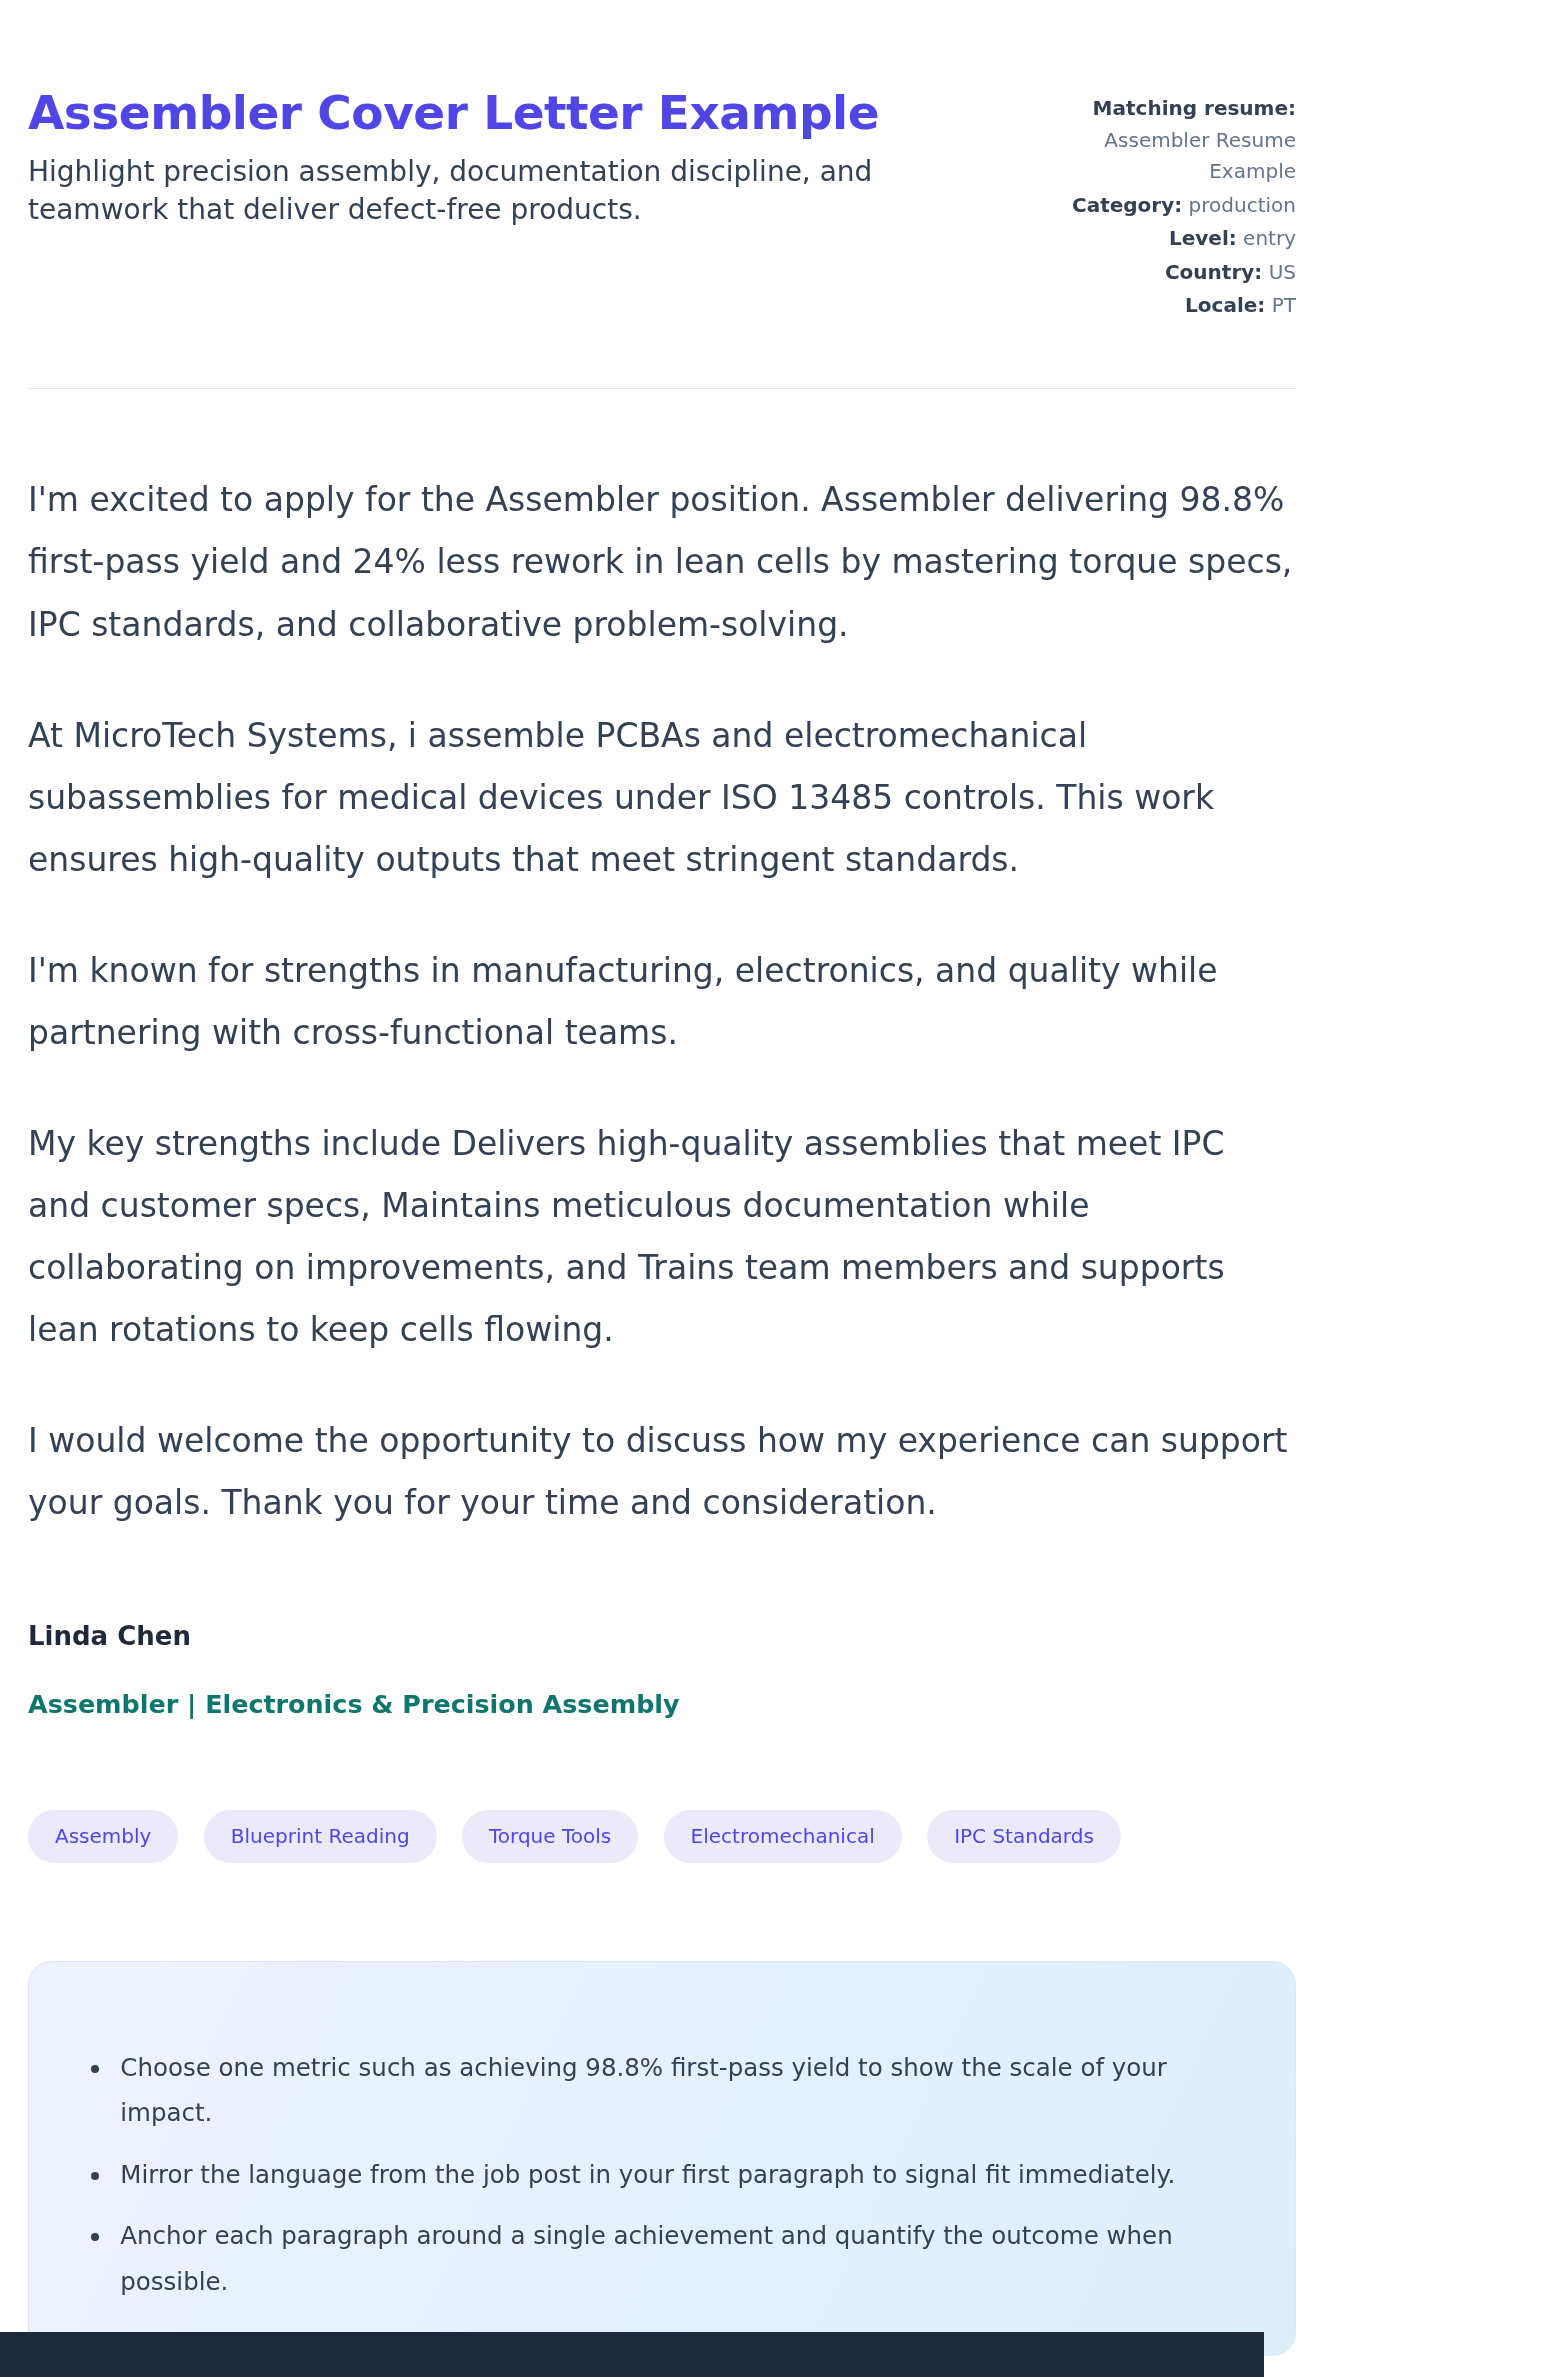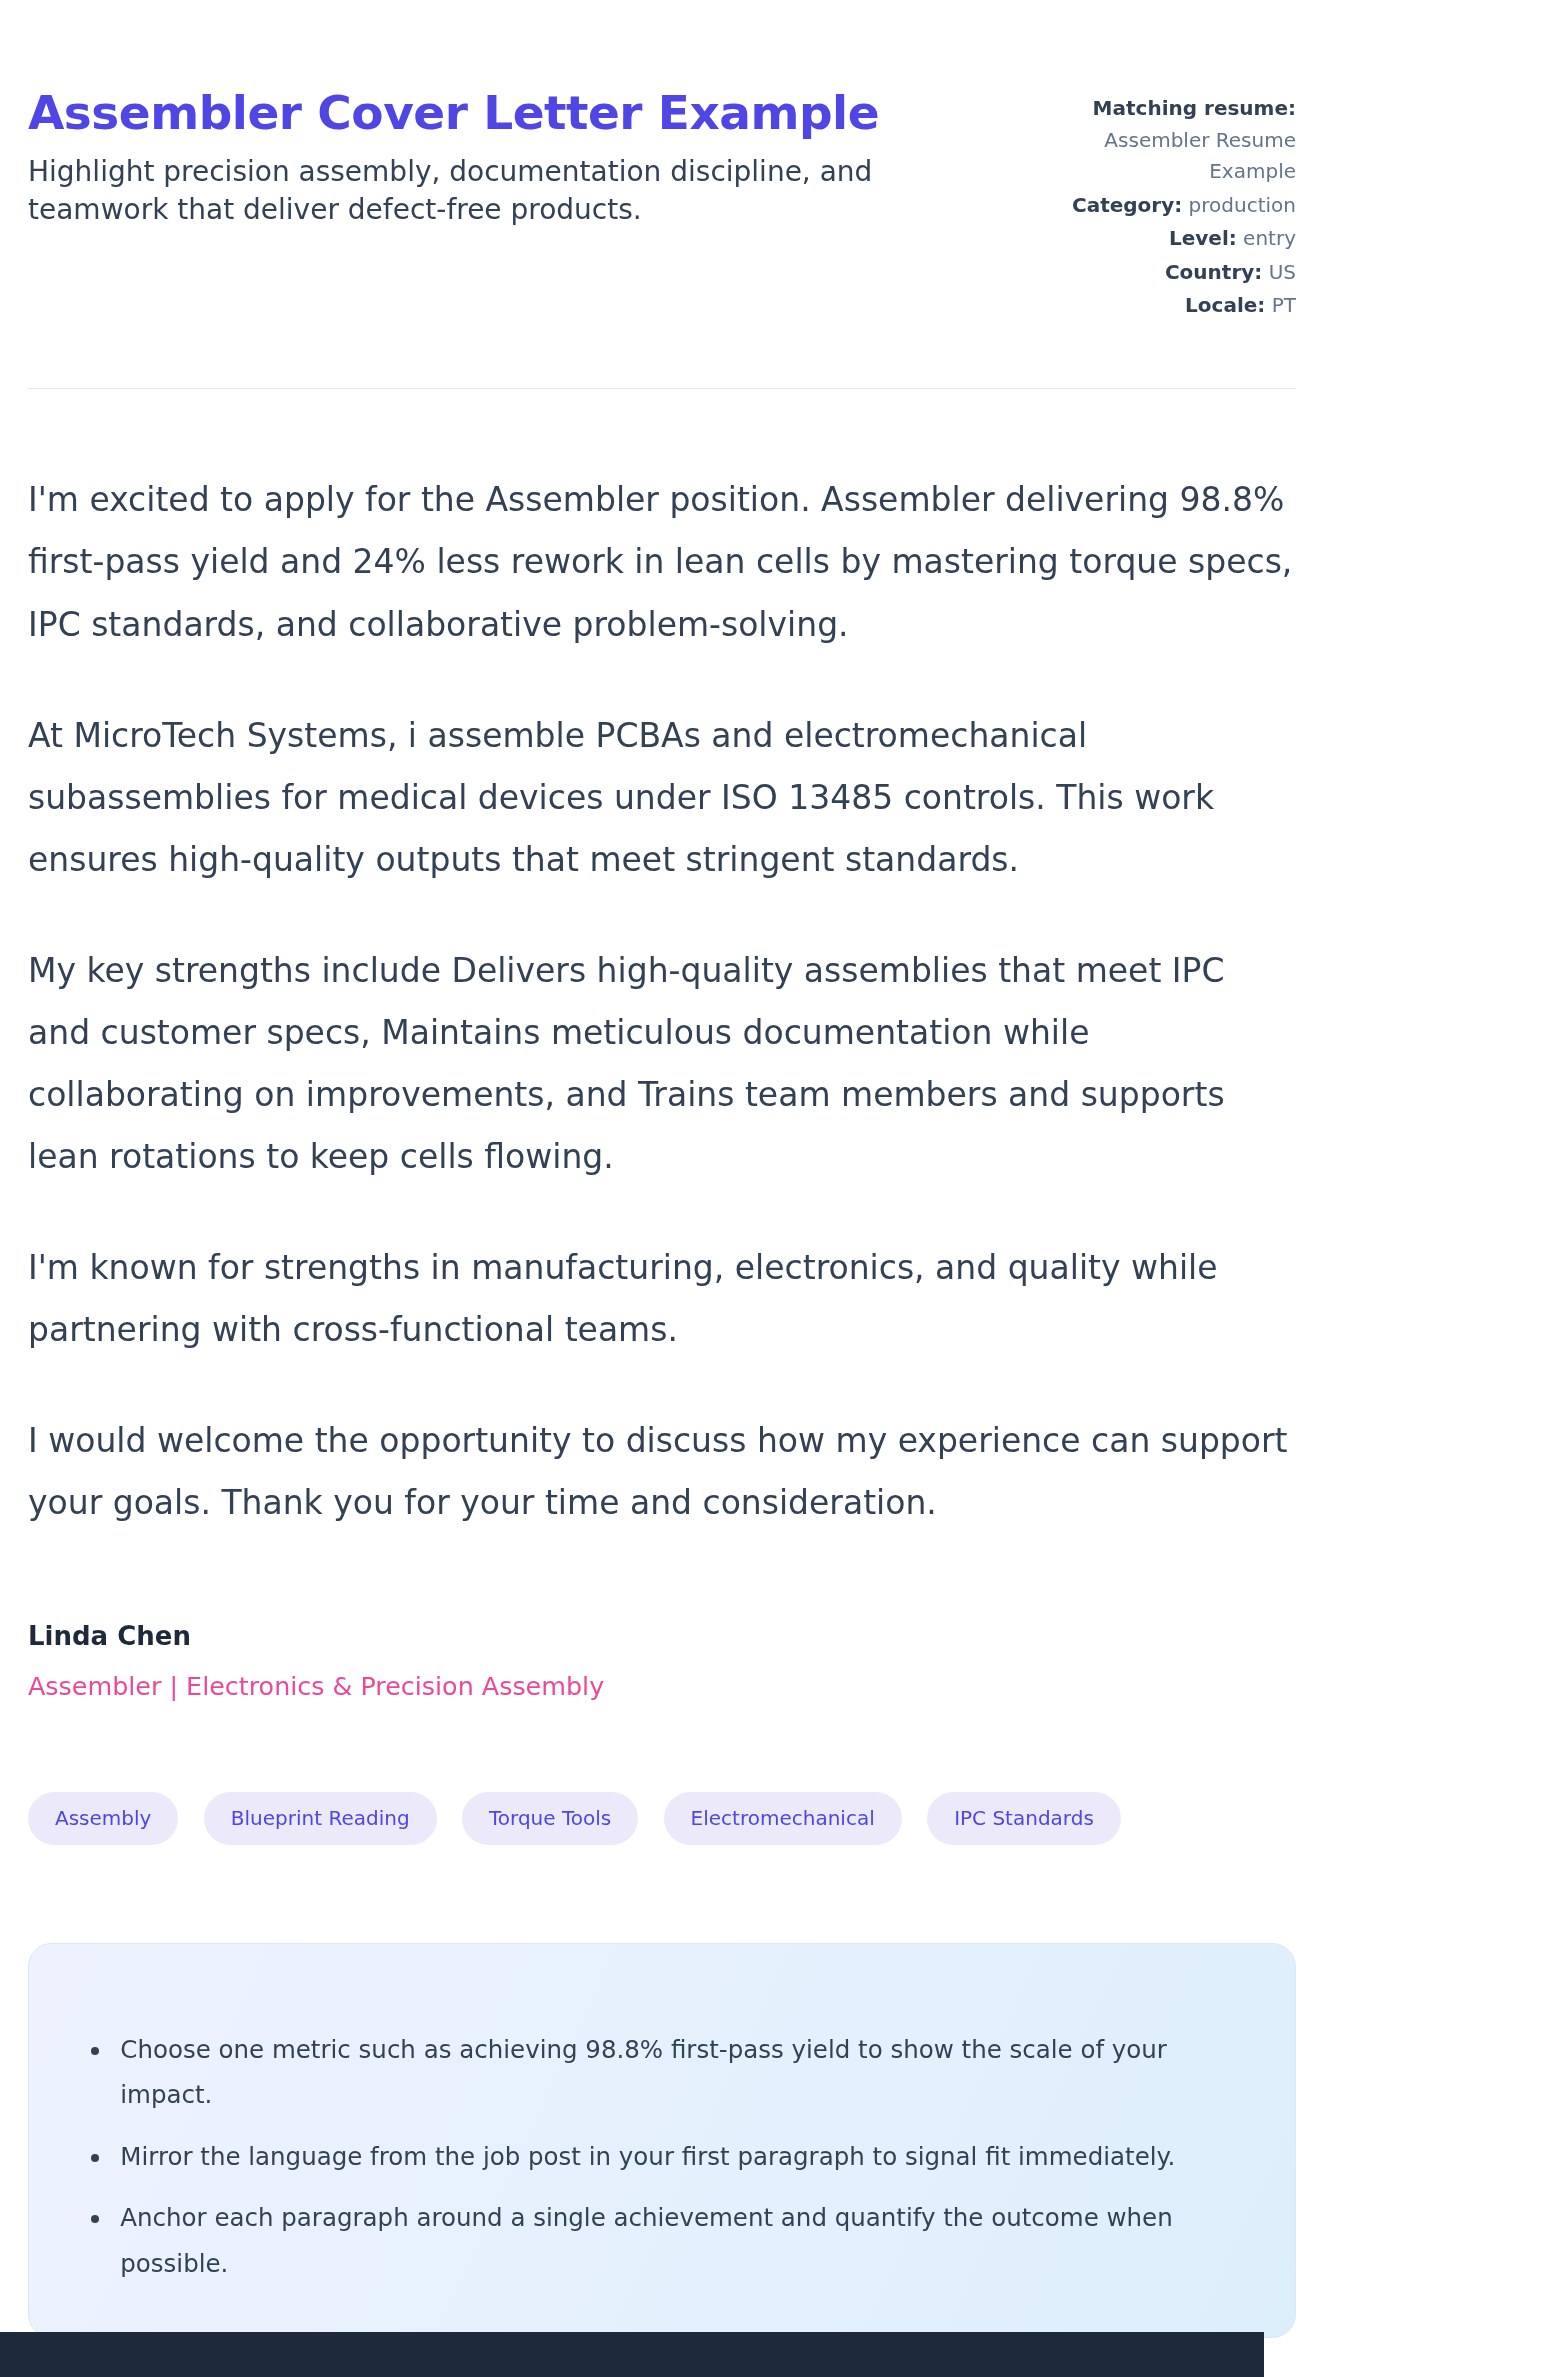--- a/index.html
+++ b/index.html
@@ -53,23 +53,24 @@
     color: #334155;
     margin-bottom: 49px;
   }
   .sig-name {
     margin-top: 87px;
     font-size: 26px;
     font-weight: 700;
     color: #1e293b;
   }
   .sig-title {
-    margin-top: 20px;
+    margin-top: 38px;
     font-size: 25.4px;
-    color: #ec4899;
+    color: #0f766e;
+    font-weight: bold;
   }
 
   
   .skills { margin-top: 91px; display: flex; flex-wrap: wrap; gap: 25.4px; }
   .pill {
     display: inline-block;
     background: #ece9fb;
     color: #4f46e5;
     font-size: 20px;
     padding: 14.5px 27px;
@@ -145,22 +146,22 @@
         </div>
       </aside>
     </header>
 
     <hr class="divider">
 
     <main class="letter">
 
       <p class="body-paragraph">I'm excited to apply for the Assembler position. Assembler delivering 98.8% first-pass yield and 24% less rework in lean cells by mastering torque specs, IPC standards, and collaborative problem-solving.</p>
       <p class="body-paragraph">At MicroTech Systems, i assemble PCBAs and electromechanical subassemblies for medical devices under ISO 13485 controls. This work ensures high-quality outputs that meet stringent standards.</p>
+      <p class="body-paragraph">I'm known for strengths in manufacturing, electronics, and quality while partnering with cross-functional teams.</p>
       <p class="body-paragraph">My key strengths include Delivers high-quality assemblies that meet IPC and customer specs, Maintains meticulous documentation while collaborating on improvements, and Trains team members and supports lean rotations to keep cells flowing.</p>
-      <p class="body-paragraph">I'm known for strengths in manufacturing, electronics, and quality while partnering with cross-functional teams.</p>
       <p class="body-paragraph">I would welcome the opportunity to discuss how my experience can support your goals. Thank you for your time and consideration.</p>
 
       <p class="sig-name">Linda Chen</p>
       <p class="sig-title">Assembler | Electronics &amp; Precision Assembly</p>
 
       <div class="skills">
         <span class="pill">Assembly</span>
         <span class="pill">Blueprint Reading</span>
         <span class="pill">Torque Tools</span>
         <span class="pill">Electromechanical</span>

